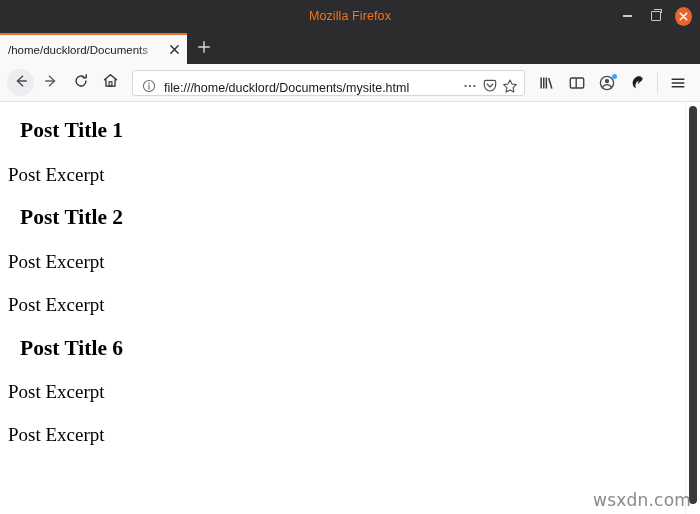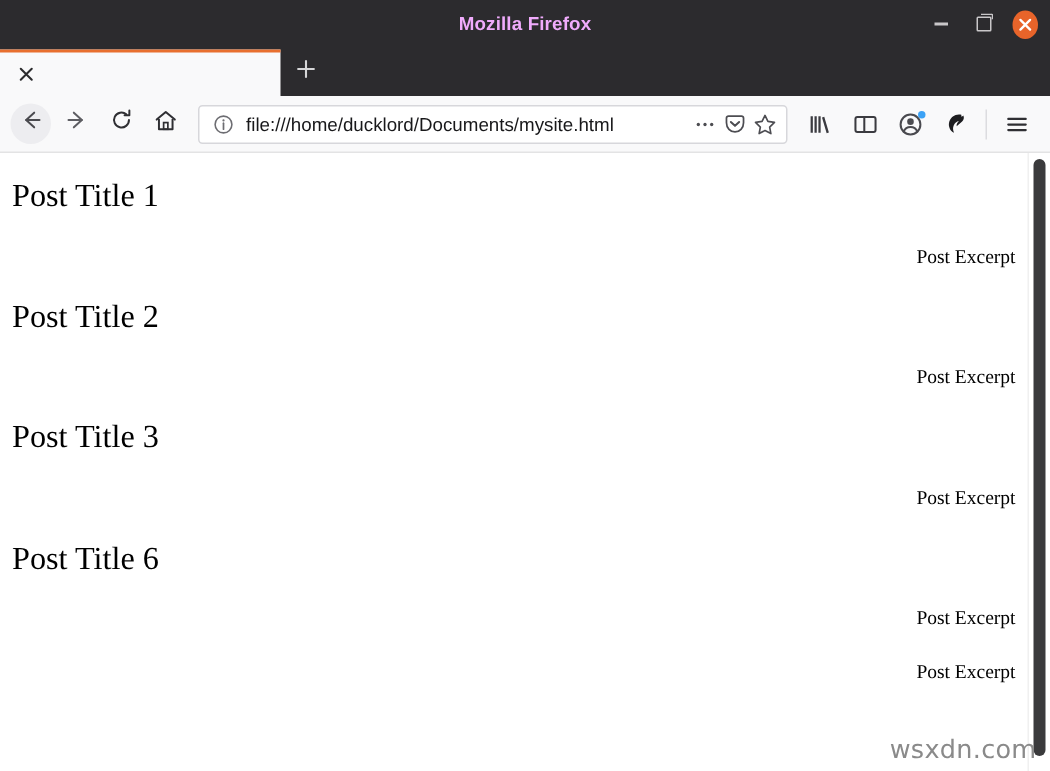--- a/index.html
+++ b/index.html
@@ -29,23 +29,23 @@
   .titlebar {
     height: 32px;
     background: #2c2b2e;
     position: relative;
     flex: 0 0 auto;
     display: flex;
     align-items: center;
     justify-content: center;
   }
   .titlebar-title {
-    color: #f0abfc;
+    color: #f97316;
     font-size: 12.5px;
-    font-weight: bold;
+    font-weight: normal;
     letter-spacing: 0.1px;
     font-family: "Liberation Sans", sans-serif;
   }
   .window-controls {
     position: absolute;
     right: 8px;
     top: 0;
     height: 32px;
     display: flex;
     align-items: center;
@@ -167,21 +167,21 @@
   .navbtn.highlight { background: #ededf0; }
   .navbtn.home { margin-right: 8px; }
 
   .urlbar {
     flex: 1 1 auto;
     height: 26px;
     background: #ffffff;
     border: 1px solid #d7d7db;
     border-radius: 3px;
     display: flex;
-    align-items: center;
+    align-items: flex-end;
     padding: 0 5px 0 7px;
     box-sizing: border-box;
     min-width: 0;
     margin-right: 7px;
   }
   .url-text {
     flex: 1 1 auto;
     font-size: 12.5px;
     color: #18181a;
     white-space: nowrap;
@@ -240,32 +240,31 @@
   .page {
     flex: 1 1 auto;
     padding: 0 8px;
     box-sizing: border-box;
     overflow: hidden;
     font-family: "Liberation Serif", serif;
     color: #000000;
   }
   .post-title {
     font-size: 21.5px;
-    font-weight: normal;
-    margin: 21px 0 0 0;
+    font-weight: bold;
+    margin: 21px 0 0 12px;
     line-height: 1.1;
     font-family: "Liberation Serif", serif;
   }
   .post-title.first { margin-top: 17px; }
   .post-excerpt {
-    font-size: 13px;
+    font-size: 19px;
     margin: 21px 0 0 0;
     line-height: 1.15;
     font-family: "Liberation Serif", serif;
-    text-align: right;
   }
 
   
   .scrollbar {
     width: 14px;
     flex: 0 0 auto;
     background: #ffffff;
     position: relative;
     border-left: 1px solid #f0f0f0;
   }
@@ -309,20 +308,21 @@
           <svg width="9" height="9" viewBox="0 0 10 10">
             <path d="M1.4 1.4 L8.6 8.6 M8.6 1.4 L1.4 8.6" stroke="#ffffff" stroke-width="1.7" stroke-linecap="round"></path>
           </svg>
         </span>
       </div>
     </div>
   </div>
 
   <div class="tabstrip">
     <div class="tab">
+      <span class="tab-label">/home/ducklord/Documents</span>
       <span class="tab-close">
         <svg width="11" height="11" viewBox="0 0 12 12">
           <path d="M2 2 L10 10 M10 2 L2 10" stroke="#2b2b2d" stroke-width="1.5" stroke-linecap="round"></path>
         </svg>
       </span>
     </div>
     <div class="newtab">
       <span>
         <svg width="14" height="14" viewBox="0 0 16 16">
           <path d="M8 2 L8 14 M2 8 L14 8" stroke="#d6d6d8" stroke-width="1.6" stroke-linecap="round"></path>
@@ -438,21 +438,20 @@
 
   <div class="content-wrap">
     <div class="page">
 
       <h1 class="post-title first">Post Title 1</h1>
       <p class="post-excerpt">Post Excerpt</p>
 
       <h1 class="post-title">Post Title 2</h1>
       <p class="post-excerpt">Post Excerpt</p>
 
-      <h1 class="post-title">Post Title 3</h1>
       <p class="post-excerpt">Post Excerpt</p>
 
       <h1 class="post-title">Post Title 6</h1>
       <p class="post-excerpt">Post Excerpt</p>
 
       <p class="post-excerpt">Post Excerpt</p>
 
     </div>
 
     <div class="scrollbar">

